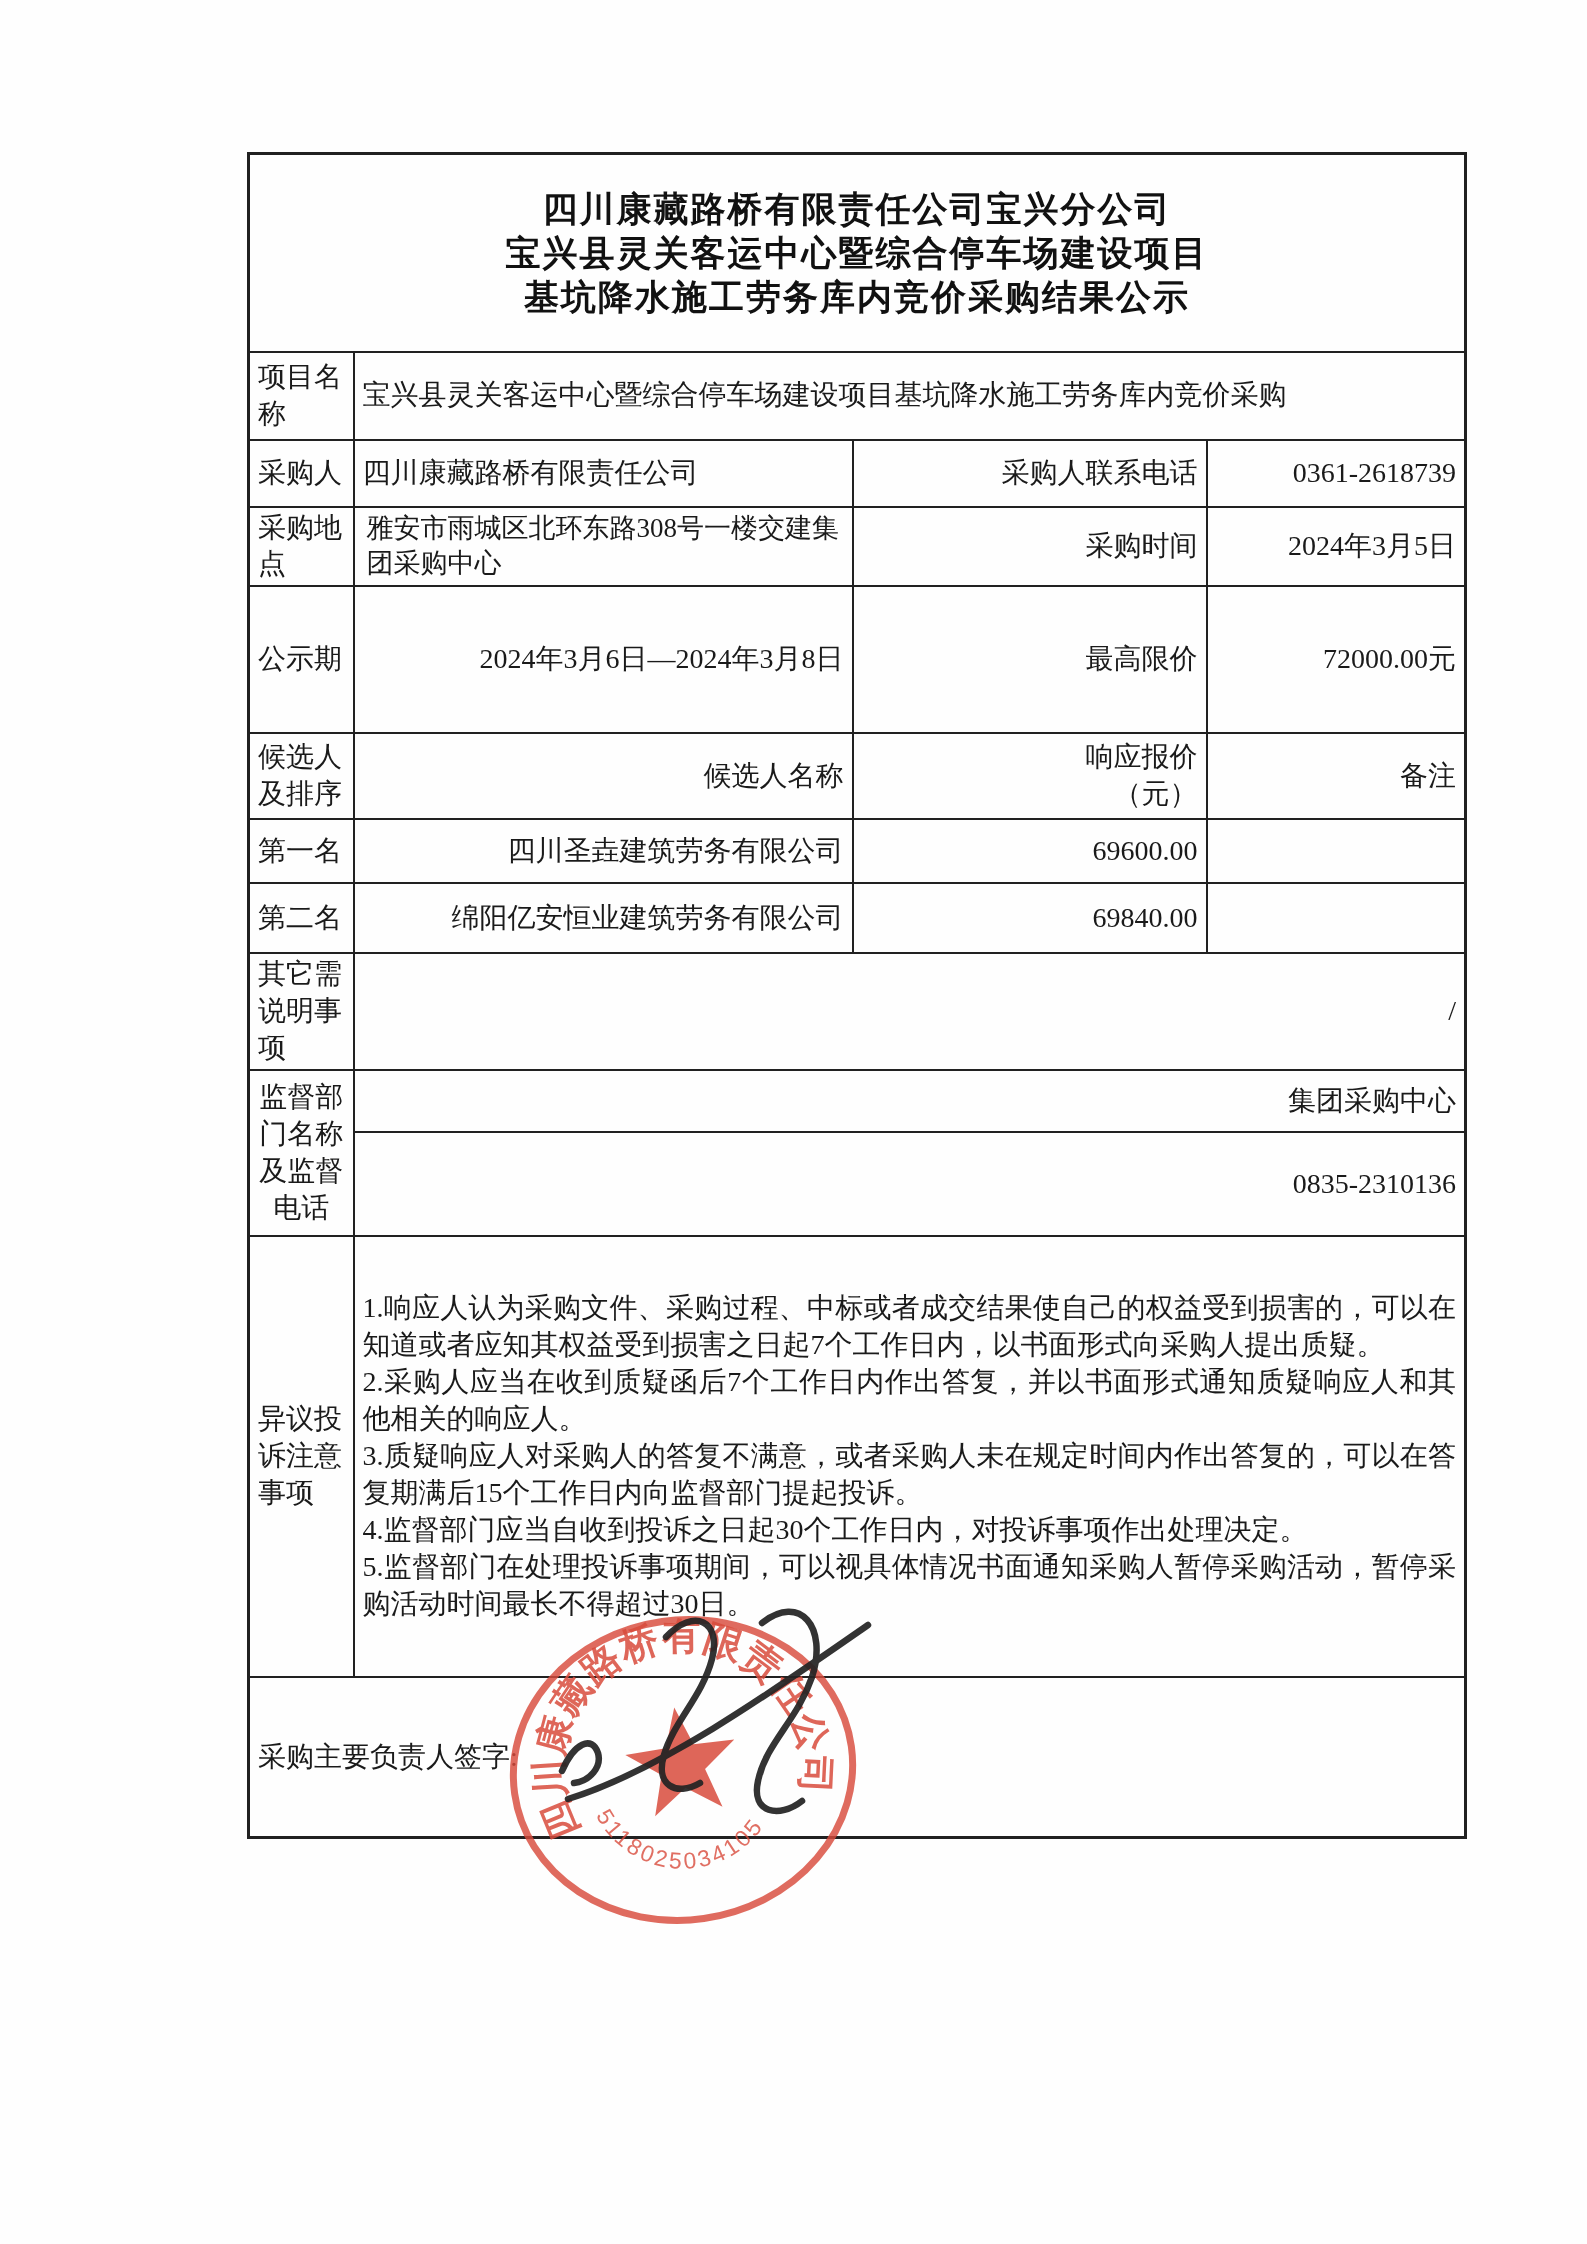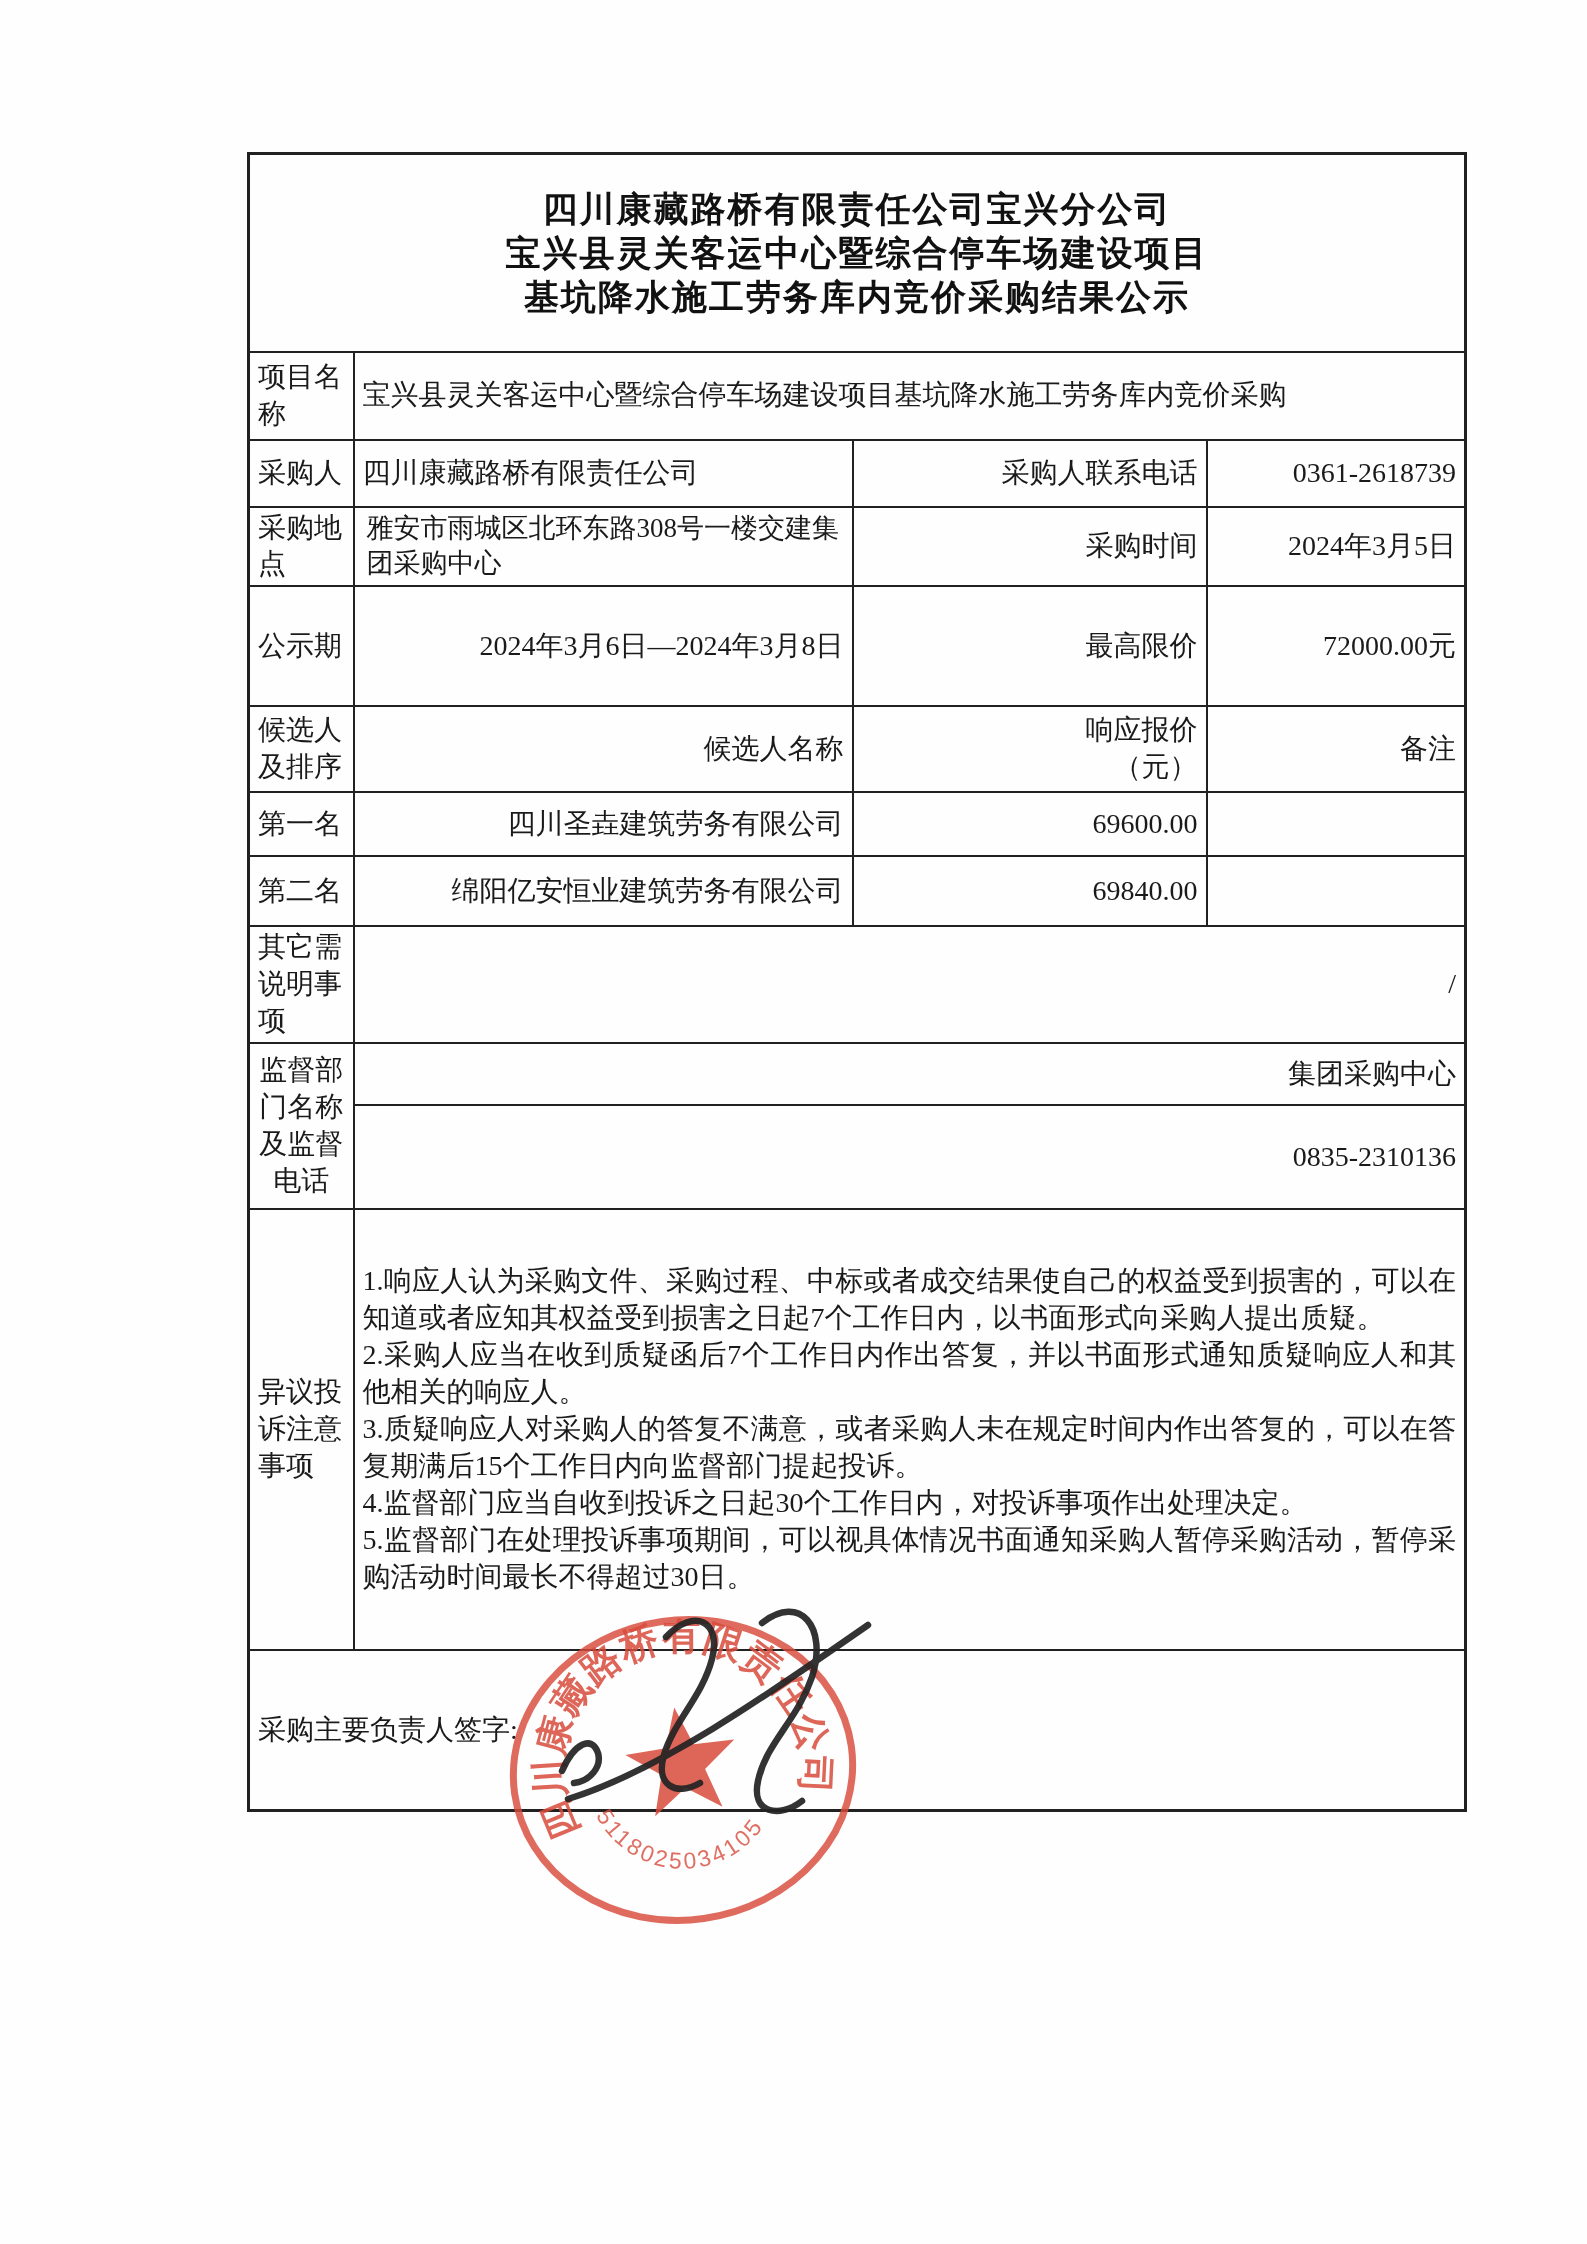--- a/index.html
+++ b/index.html
@@ -85,21 +85,21 @@
       <td class="val-center">0361-2618739</td>
     </tr>
 
     <tr style="height:79px">
       <td class="lbl">采购地点</td>
       <td class="val-left" style="padding-left:12px;padding-right:4px;font-size:27px;">雅安市雨城区北环东路308号一楼交建集团采购中心</td>
       <td class="val-center">采购时间</td>
       <td class="val-center">2024年3月5日</td>
     </tr>
 
-    <tr style="height:120px">
+    <tr style="height:147px">
       <td class="lbl">公示期</td>
       <td class="val-center">2024年3月6日—2024年3月8日</td>
       <td class="val-center">最高限价</td>
       <td class="val-center">72000.00元</td>
     </tr>
 
     <tr style="height:86px">
       <td class="lbl">候选人及排序</td>
       <td class="val-center">候选人名称</td>
       <td class="val-center pre">响应报价

